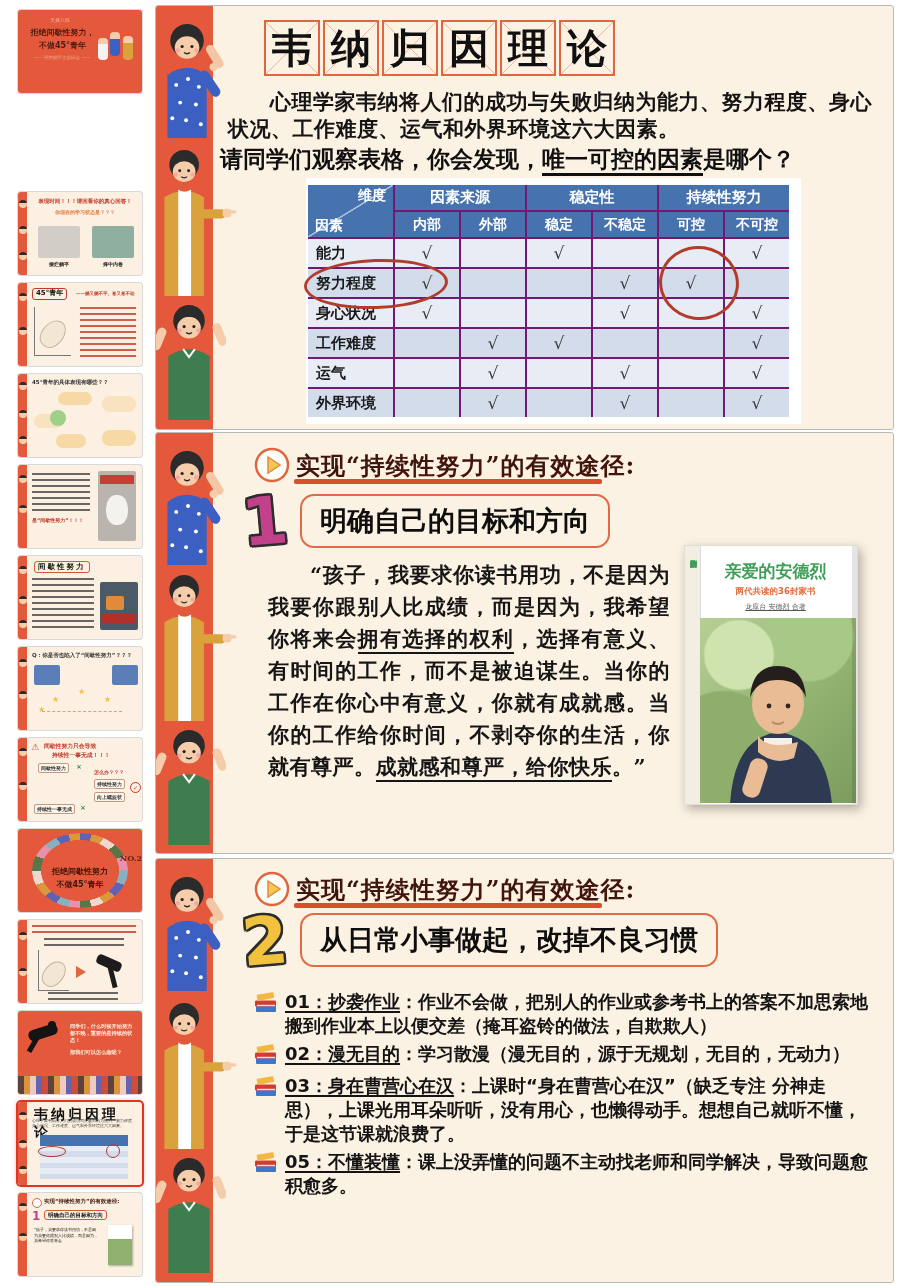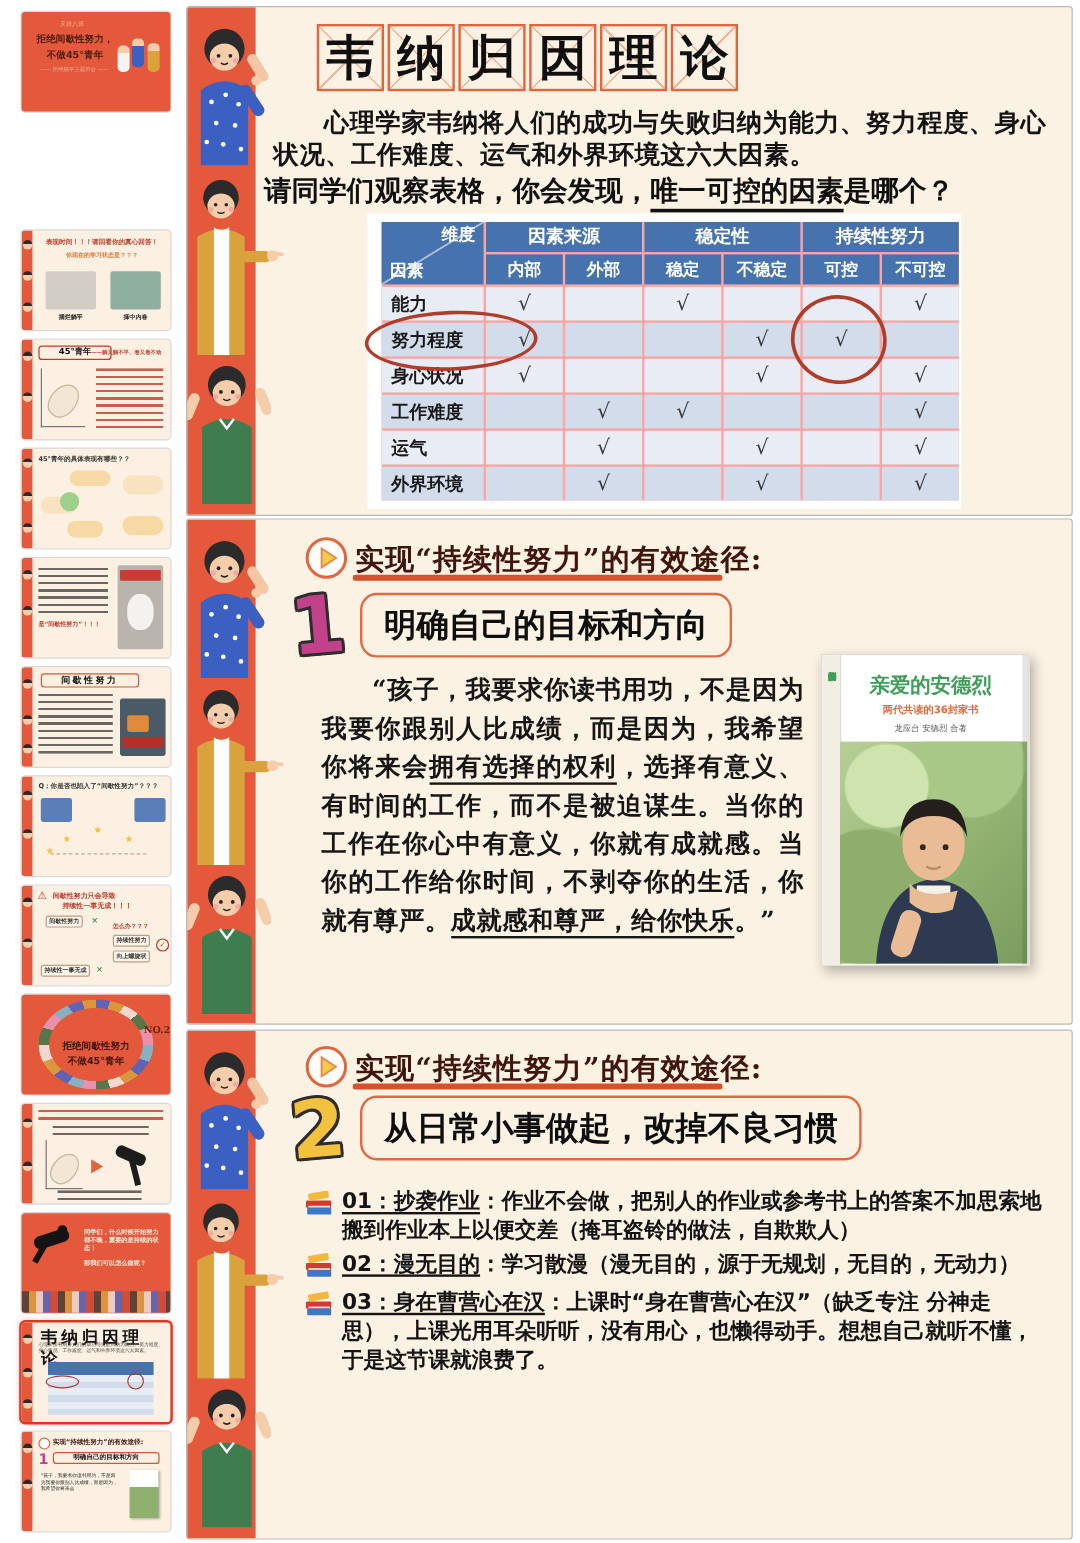--- a/index.html
+++ b/index.html
@@ -20,21 +20,21 @@
   .ring{position:absolute;left:14px;right:14px;top:4px;bottom:4px;border-radius:50%;
         background:repeating-conic-gradient(#4a66c8 0 18deg,#d9a23b 18deg 36deg,#f2efe9 36deg 54deg,
         #3f7d4c 54deg 72deg,#e89cc0 72deg 90deg,#7ac0d8 90deg 108deg);
         -webkit-mask:radial-gradient(ellipse,transparent 57%,#000 58%);
         mask:radial-gradient(ellipse,transparent 57%,#000 58%);opacity:.85;}
   .tinytxt{position:absolute;overflow:hidden;}
   .texture{position:absolute;background:repeating-linear-gradient(#3a3a3a 0 2px,transparent 2px 6px);opacity:.75;}
   .texr{position:absolute;background:repeating-linear-gradient(#c03a2a 0 2px,transparent 2px 6px);opacity:.8;}
   .ph{position:absolute;top:34px;width:42px;height:32px;border-radius:2px;}
   .chipT{position:absolute;border:1px solid #d05a3a;border-radius:3px;background:#fbf0e1;
-         color:#111;font-weight:bold;line-height:1.1;padding:1px 16px;}
+         color:#111;font-weight:bold;line-height:1.1;padding:1px 3px;}
   .nodeT{position:absolute;border:1px solid #c09a85;border-radius:2px;background:#fdf6ea;
          color:#333;font-weight:bold;font-size:5px;line-height:1.2;padding:1px 2px;white-space:nowrap;}
   .star{position:absolute;color:#f2c23e;font-size:8px;}
 
   
   .panel{position:absolute;left:155px;width:737px;background:#fcf2e3;border:1px solid #b9b9b9;
          border-radius:3px;overflow:hidden;}
   .band{position:absolute;left:0;top:0;bottom:0;width:57px;background:#e4583c;}
   .people{position:absolute;left:0;top:0;bottom:0;width:84px;pointer-events:none;}
   .people svg{position:absolute;left:-2px;}
@@ -44,22 +44,22 @@
            align-items:center;justify-content:center;font-size:40px;font-weight:900;color:#101010;
            background-image:
              linear-gradient(45deg,transparent calc(50% - .7px),#f2b49b calc(50% - .7px) calc(50% + .7px),transparent calc(50% + .7px)),
              linear-gradient(135deg,transparent calc(50% - .7px),#f2b49b calc(50% - .7px) calc(50% + .7px),transparent calc(50% + .7px));}
   .titlerow{position:absolute;left:108px;top:14px;display:flex;}
   .intro{position:absolute;left:72px;top:82px;width:652px;font-size:21px;line-height:27px;
          font-weight:800;color:#141414;text-indent:2em;letter-spacing:.5px;}
   .question{position:absolute;left:64px;top:138px;width:670px;font-size:23px;font-weight:900;color:#101010;}
   .question .em{border-bottom:3px solid #101010;padding-bottom:1px;}
   .tablecard{position:absolute;left:150px;top:172px;width:495px;height:246px;background:#fff;padding:0;}
-  .wtable{position:absolute;left:12px;top:7px;display:grid;
-          grid-template-columns:85px repeat(6,64px);grid-auto-rows:auto;gap:2px;background:#fca5a5;}
+  .wtable{position:absolute;left:2px;top:7px;display:grid;
+          grid-template-columns:85px repeat(6,64px);grid-auto-rows:auto;gap:2px;background:#701a75;}
   .wtable div{display:flex;align-items:center;justify-content:center;}
   .hgroup{background:#4673ae;color:#fff;font-weight:bold;font-size:15px;height:25px;grid-column:span 2;}
   .hsub{background:#4673ae;color:#fff;font-weight:bold;font-size:14px;height:25px;}
   .corner{grid-column:1;grid-row:1 / 3;position:relative;
           background:linear-gradient(to bottom right,#4673ae 48.8%,#a9bdd9 49.4% 50.6%,#4673ae 51.2%);
           color:#fff;font-weight:bold;font-size:14px;}
   .corner .ct{position:absolute;top:2px;right:7px;}
   .corner .cb{position:absolute;bottom:2px;left:7px;}
   .rlabel{height:28px;justify-content:flex-start !important;padding-left:8px;font-weight:bold;
           font-size:15px;color:#1a1a1a;}
@@ -83,21 +83,21 @@
   
   .book{position:absolute;left:528px;top:112px;width:172px;height:258px;background:#fff;
         box-shadow:3px 4px 10px rgba(0,0,0,.3);border:1px solid #e2ddd2;}
   .book:after{content:"";position:absolute;right:0;top:0;bottom:0;width:5px;background:rgba(0,0,0,.10);}
   .spine{position:absolute;left:0;top:0;bottom:0;width:15px;background:#f3eee3;border-right:1px solid #ddd;}
   .spinetxt{position:absolute;left:3px;top:8px;writing-mode:vertical-rl;font-size:7px;color:#3f9e58;font-weight:bold;}
   .bktitle{position:absolute;left:15px;top:14px;right:6px;text-align:center;color:#3f9e58;
            font-weight:900;font-size:17px;}
   .bksub{position:absolute;left:15px;top:40px;right:6px;text-align:center;color:#e06a3a;
          font-weight:bold;font-size:8.5px;}
-  .bkauth{position:absolute;left:15px;top:56px;right:6px;text-align:center;color:#555;font-size:7px;}
+  .bkauth{position:absolute;left:15px;top:56px;right:6px;text-align:center;color:#555;font-size:7px;text-decoration:underline;}
   .bkphoto{position:absolute;left:15px;top:72px;right:1px;bottom:1px;overflow:hidden;
            background:radial-gradient(circle at 25% 20%,#cfe3ae 0 18%,transparent 19%),
                       radial-gradient(circle at 70% 10%,#a8c888 0 22%,transparent 23%),
                       radial-gradient(circle at 15% 70%,#8fae6b 0 30%,transparent 31%),
                       linear-gradient(135deg,#b7cf96,#8fb06e 60%,#7a9c5e);}
 
   
   .section-title{position:absolute;font-size:23px;font-weight:900;color:#101010;}
   .habits{position:absolute;left:98px;top:131px;width:618px;}
   .habit{display:flex;gap:7px;margin-bottom:4px;}
@@ -521,14 +521,20 @@
             <use href="#bookstack"></use>
           </svg></span>
       <p><span class="lead">02：漫无目的</span><span>：学习散漫（漫无目的，源于无规划，无目的，无动力）</span></p>
     </div>
     <div class="habit">
       <span class="hb-ic"><svg width="24" height="22">
             <use href="#bookstack"></use>
           </svg></span>
       <p><span class="lead">03：身在曹营心在汉</span><span>：上课时“身在曹营心在汉”（缺乏专注 分神走思），上课光用耳朵听听，没有用心，也懒得动手。想想自己就听不懂，于是这节课就浪费了。</span></p>
     </div>
+    <div class="habit">
+      <span class="hb-ic"><svg width="24" height="22">
+            <use href="#bookstack"></use>
+          </svg></span>
+      <p><span class="lead">05：不懂装懂</span><span>：课上没弄懂的问题不主动找老师和同学解决，导致问题愈积愈多。</span></p>
+    </div>
   </div>
 </div>
 
 </body></html>

